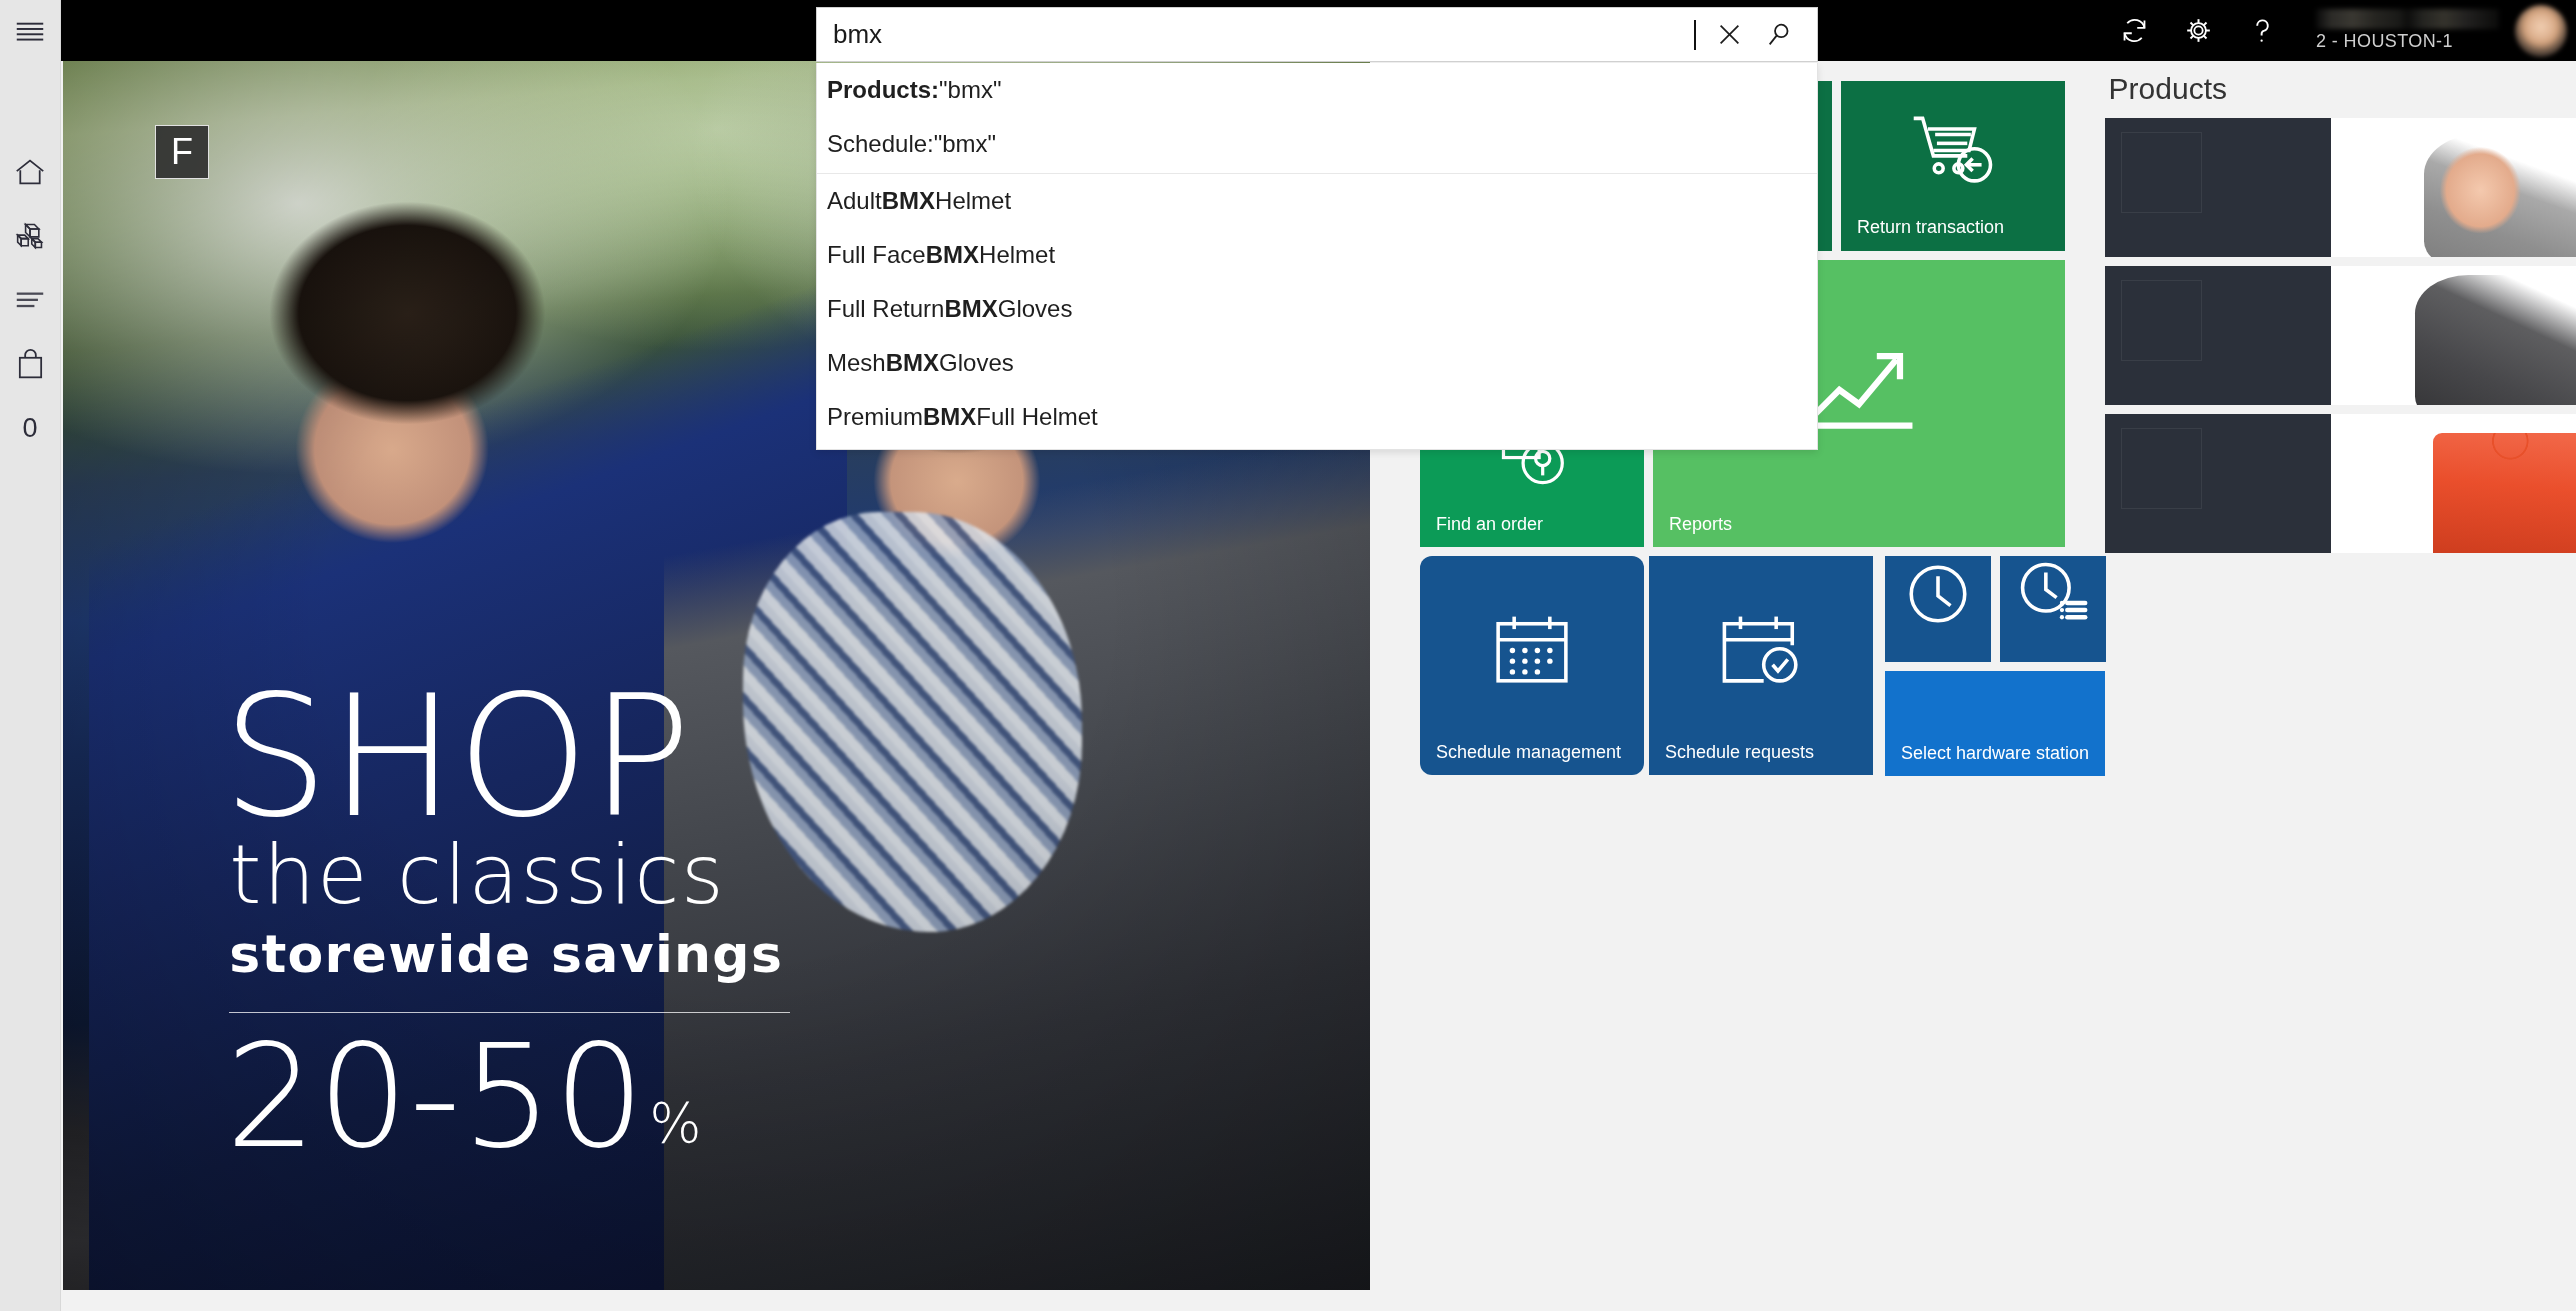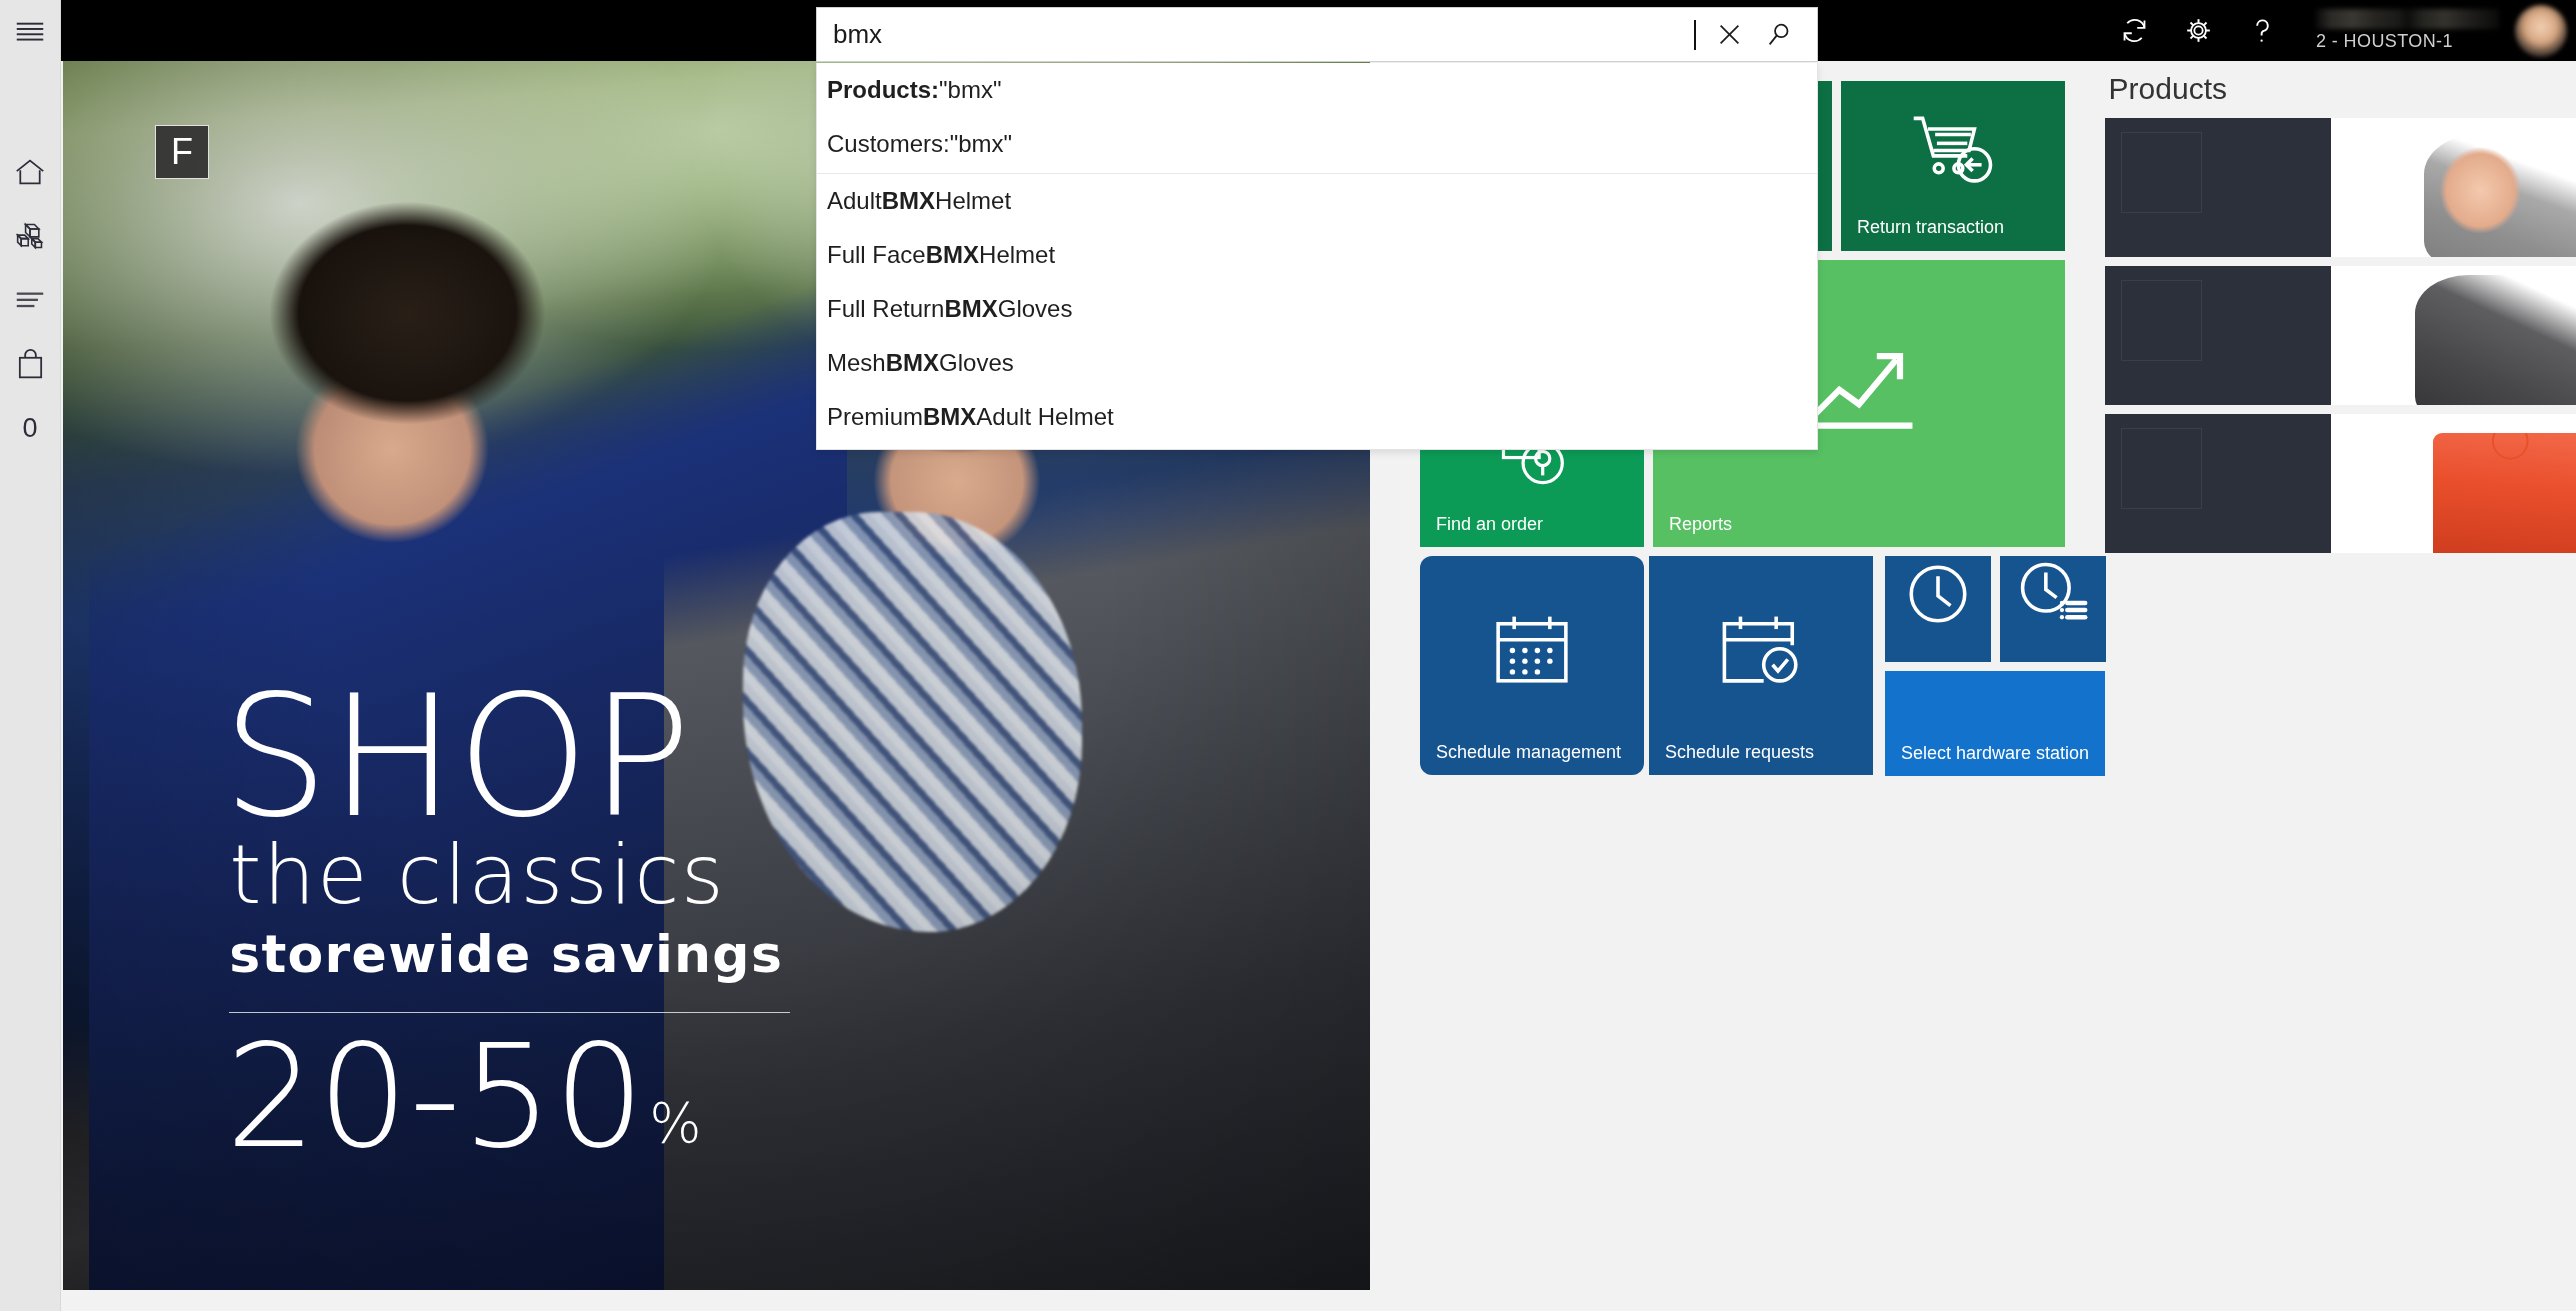--- a/index.html
+++ b/index.html
@@ -472,21 +472,21 @@
       </svg>
     </div>
   </div>
 
   <div class="dropdown" id="dropdown">
       <div class="dd-item">
         <b>Products:</b>
         <span> "bmx"</span>
       </div>
       <div class="dd-item">
-        <span>Customers:</span>
+        <span>Schedule:</span>
         <span> "bmx"</span>
       </div>
       <div class="dd-sep"></div>
       <div class="dd-item">
         <span>Adult </span>
         <b>BMX</b>
         <span> Helmet</span>
       </div>
       <div class="dd-item">
         <span>Full Face </span>
@@ -499,18 +499,18 @@
         <span> Gloves</span>
       </div>
       <div class="dd-item">
         <span>Mesh </span>
         <b>BMX</b>
         <span> Gloves</span>
       </div>
       <div class="dd-item">
         <span>Premium </span>
         <b>BMX</b>
-        <span> Adult Helmet</span>
+        <span> Full Helmet</span>
       </div>
     </div>
 
 </div>
 
 
 </body></html>

